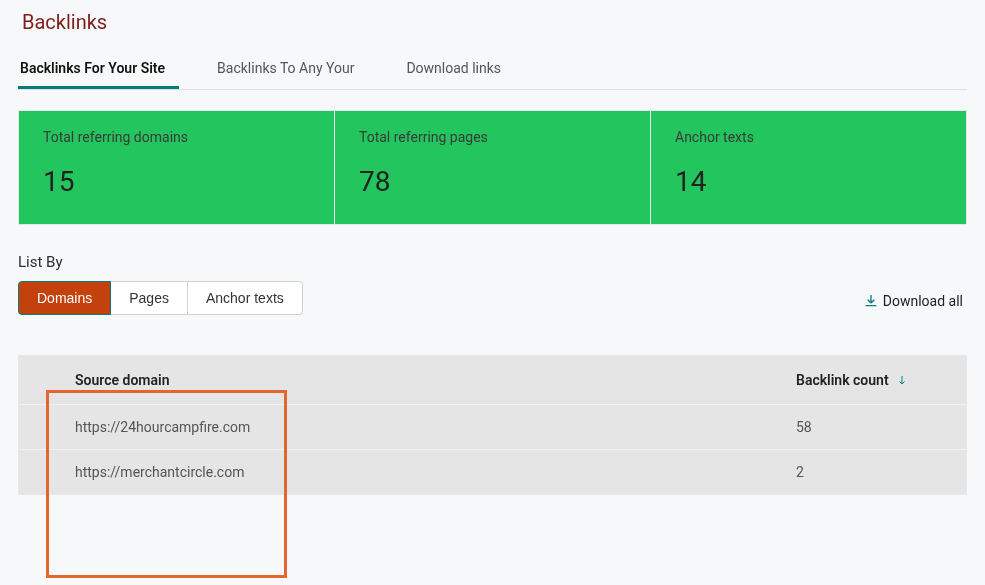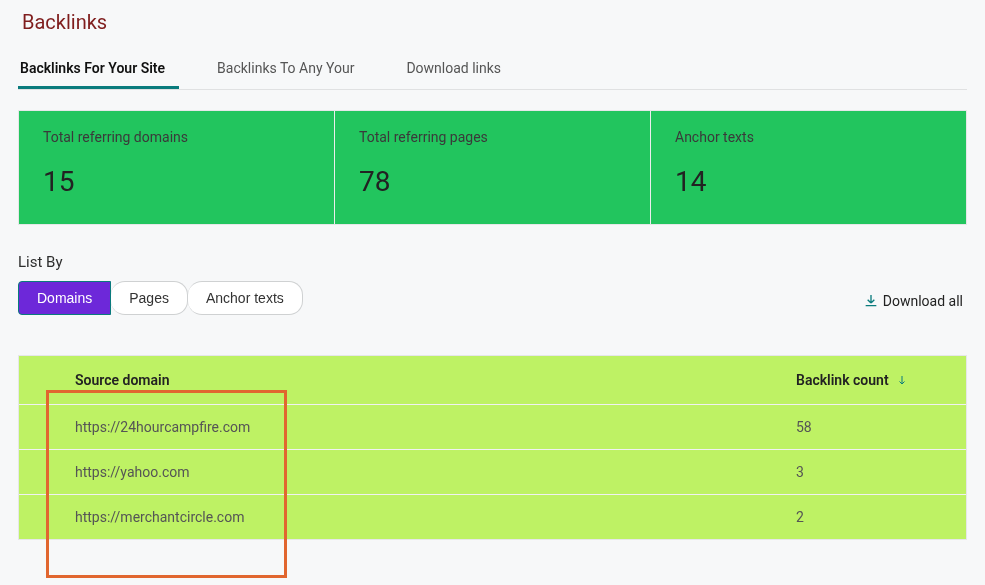--- a/index.html
+++ b/index.html
@@ -80,39 +80,39 @@
   .segbtn {
     font-size: 14px;
     padding: 8px 18px;
     background: #fff;
     border: 1px solid #cfd1d2;
     cursor: pointer;
     color: #333;
   }
   .segbtn:first-child { border-radius: 4px 0 0 4px; }
   .segbtn:last-child { border-radius: 0 4px 4px 0; }
-  .segbtn + .segbtn { border-left: none; border-radius: 14px; }
+  .segbtn + .segbtn { border-left: none; }
   .segbtn.active {
-    background: #6d28d9;
+    background: #c2410c;
     border-color: #0a7b7d;
     color: #fff;
   }
   .download {
     display: inline-flex;
     align-items: center;
     gap: 4px;
     font-size: 14px;
     font-weight: 400;
     color: #222;
     cursor: pointer;
     padding: 6px 4px;
   }
   .download svg { width: 16px; height: 16px; stroke: #0a7b7d; fill: none; stroke-width: 2; }
   .table-card {
-    background: #bef264;
+    background: #e5e5e5;
     border: 1px solid #e6e7e8;
     margin-top: 40px;
   }
   .table {
     width: 100%;
     border-collapse: collapse;
   }
   .table th {
     text-align: left;
     font-size: 14px;
@@ -205,24 +205,20 @@
               </svg>
           </th>
         </tr>
       </thead>
       <tbody>
         <tr>
           <td>https://24hourcampfire.com</td>
           <td class="count-cell">58</td>
         </tr>
         <tr>
-          <td>https://yahoo.com</td>
-          <td class="count-cell">3</td>
-        </tr>
-        <tr>
           <td>https://merchantcircle.com</td>
           <td class="count-cell">2</td>
         </tr>
       </tbody>
     </table>
   </div>
 
   <div class="highlight-box" style="left:46px; top:390px; width:241px; height:188px;"></div>
 </div>
 

